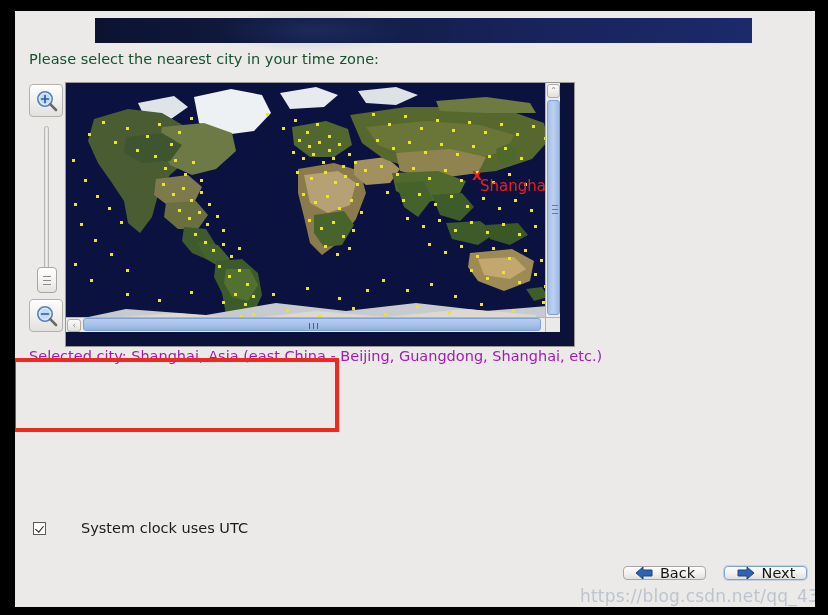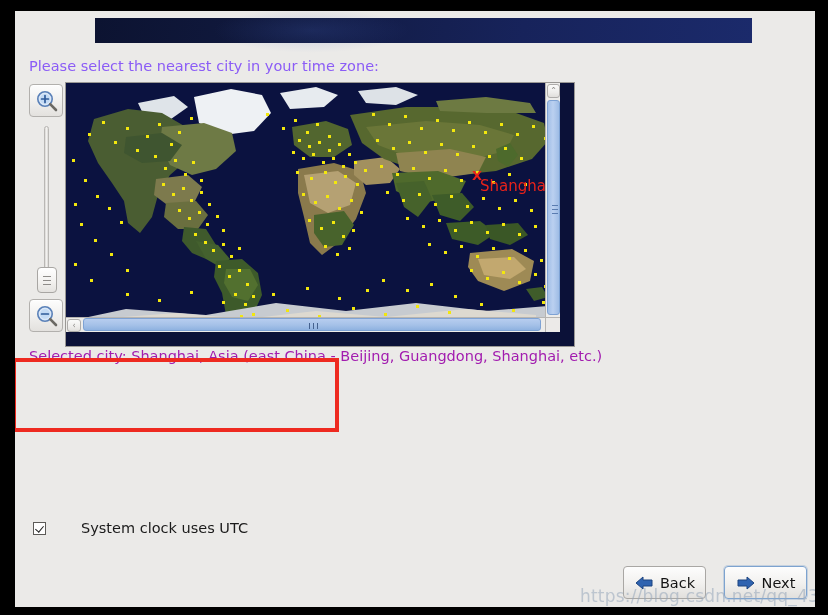--- a/index.html
+++ b/index.html
@@ -46,23 +46,23 @@
     width: 30%;
     height: 180%;
     border-radius: 50%;
     background: radial-gradient(ellipse at center, rgba(70,100,190,0.20) 0%, rgba(70,100,190,0) 70%);
   }
 
   
   #prompt {
     position: absolute;
     left: 14px;
-    top: 47px;
+    top: 40px;
     font-size: 14.5px;
-    color: #8b5cf6;
+    color: #14532d;
     white-space: nowrap;
   }
 
   
   #zoom-col {
     position: absolute;
     left: 14px;
     top: 73px;
     width: 36px;
     height: 248px;
@@ -315,21 +315,21 @@
     font-size: 14.5px;
     color: #1b1b1b;
     white-space: nowrap;
   }
 
   
   .nav-btn {
     position: absolute;
     top: 555px;
     width: 83px;
-    height: 33px;
+    height: 14px;
     border: 1px solid #a9a7a4;
     border-radius: 4px;
     background: linear-gradient(180deg, #fdfdfd 0%, #f2f1ef 52%, #e2e0dd 100%);
     box-sizing: border-box;
     display: flex;
     align-items: center;
     justify-content: center;
     gap: 6px;
     font-size: 14.5px;
     color: #141414;

